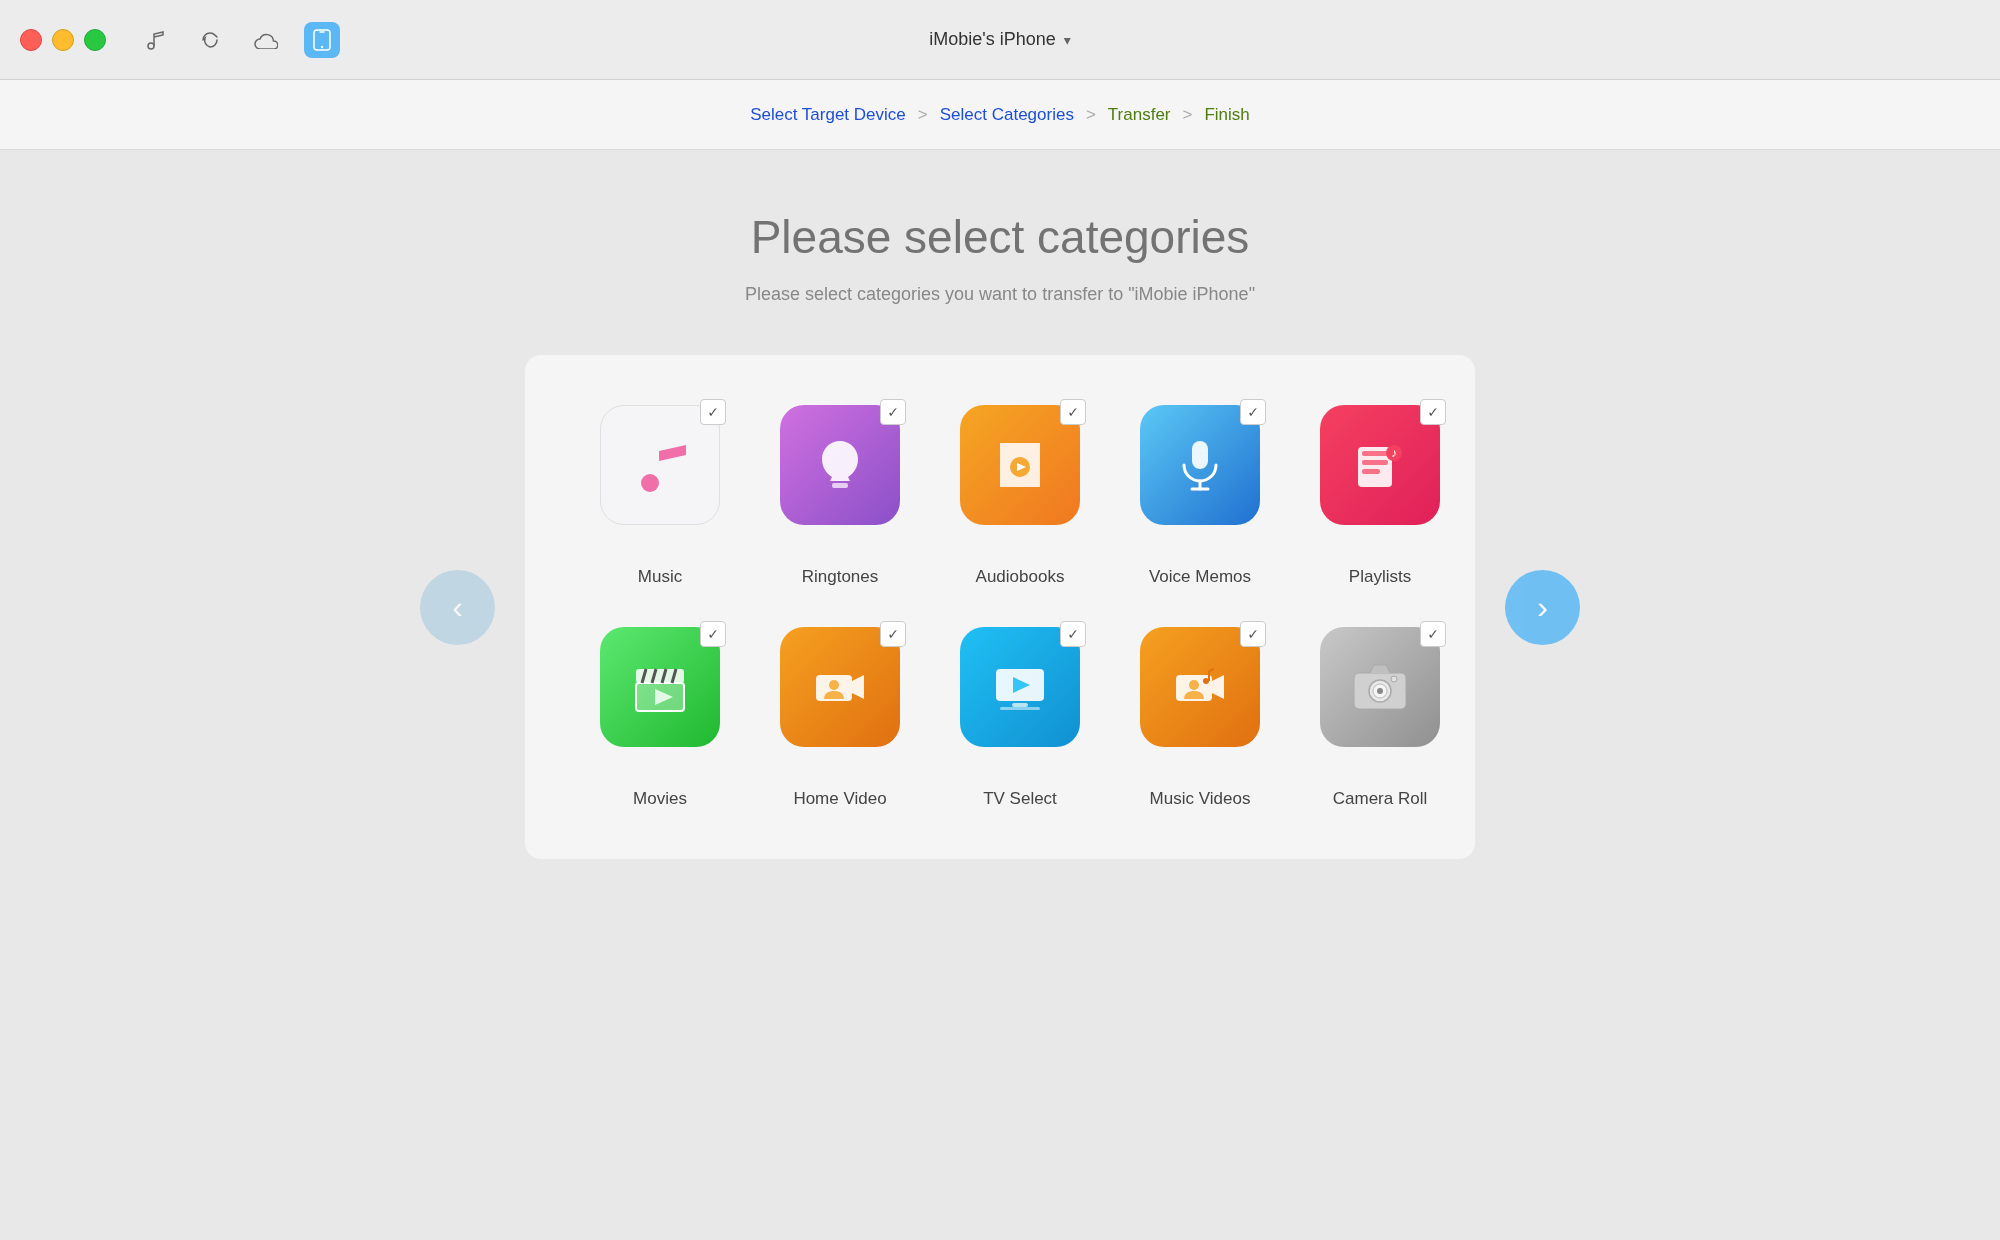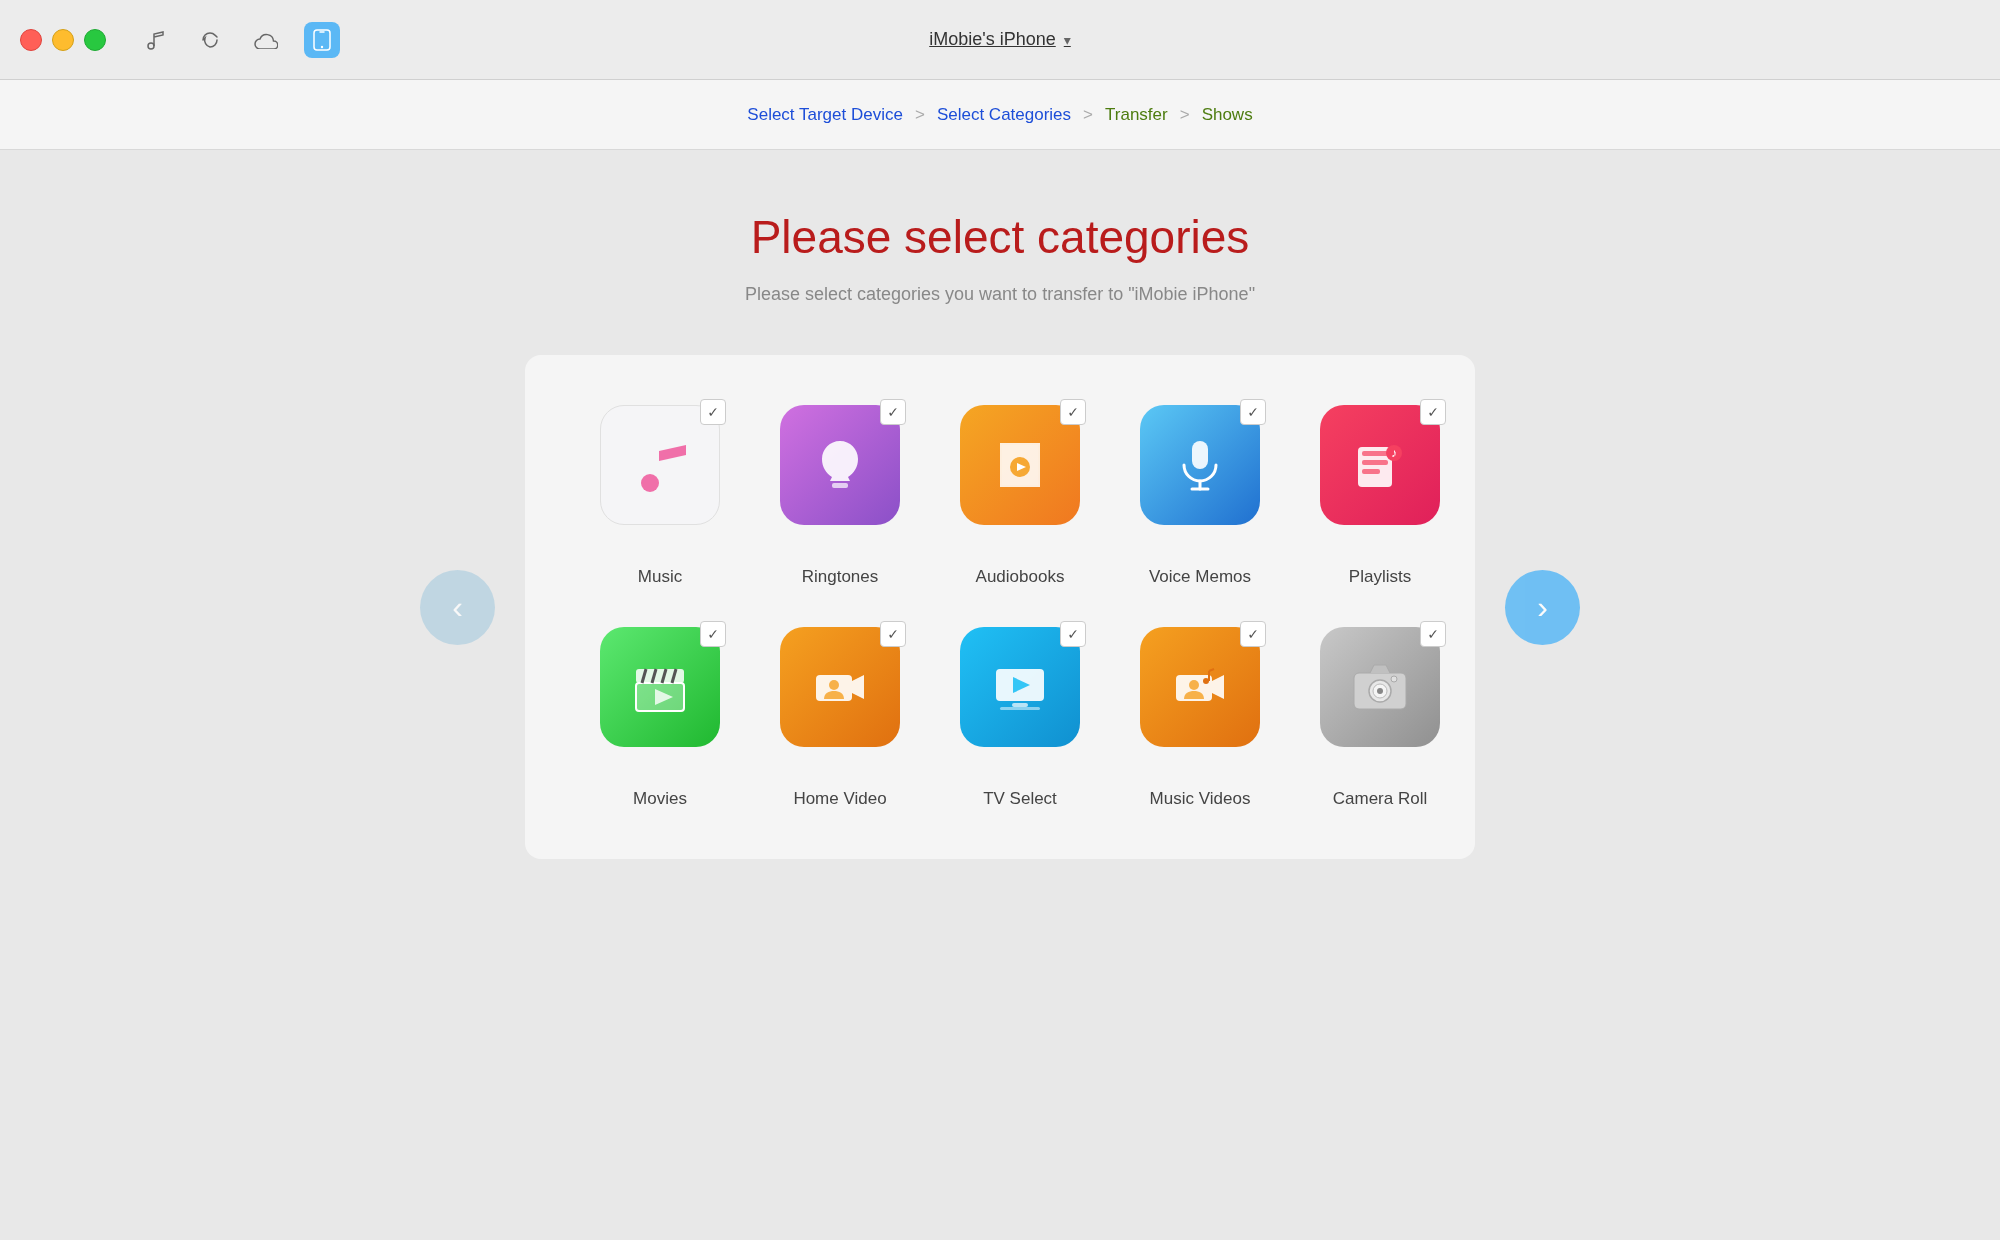--- a/index.html
+++ b/index.html
@@ -68,21 +68,20 @@
     .titlebar-center {
       position: absolute;
       left: 50%;
       transform: translateX(-50%);
       display: flex;
       align-items: center;
       gap: 8px;
       font-size: 18px;
       font-weight: 500;
       color: #333;
-      text-decoration: underline;
     }
 
     .titlebar-center .chevron {
       font-size: 14px;
       color: #666;
     }
 
     
     .breadcrumb-bar {
       width: 100%;
@@ -135,21 +134,21 @@
       display: flex;
       flex-direction: column;
       align-items: center;
       padding-top: 60px;
       position: relative;
     }
 
     .page-title {
       font-size: 46px;
       font-weight: 300;
-      color: #b91c1c;
+      color: #737373;
       margin-bottom: 20px;
     }
 
     .page-subtitle {
       font-size: 18px;
       color: #888;
       margin-bottom: 50px;
     }
 
     
@@ -305,21 +304,21 @@
 <div class="breadcrumb-bar">
   <div class="close-btn">
     <span>✕</span>
   </div>
   <span class="breadcrumb-active">Select Target Device</span>
   <span class="breadcrumb-separator">&gt;</span>
   <span class="breadcrumb-active">Select Categories</span>
   <span class="breadcrumb-separator">&gt;</span>
   <span class="breadcrumb-inactive">Transfer</span>
   <span class="breadcrumb-separator">&gt;</span>
-  <span class="breadcrumb-inactive">Shows</span>
+  <span class="breadcrumb-inactive">Finish</span>
 </div>
 
 <div class="main-content">
   <h1 class="page-title">Please select categories</h1>
   <p class="page-subtitle">Please select categories you want to transfer to "iMobie iPhone"</p>
 
   <div class="grid-wrapper">
 
     <button class="nav-btn left">
       <span>‹</span>

